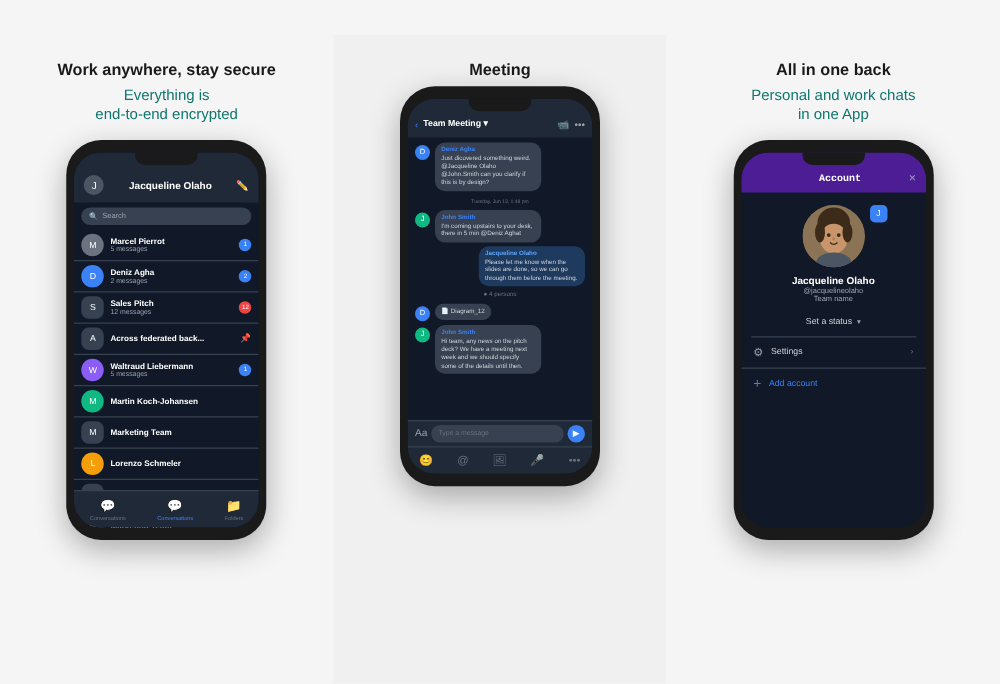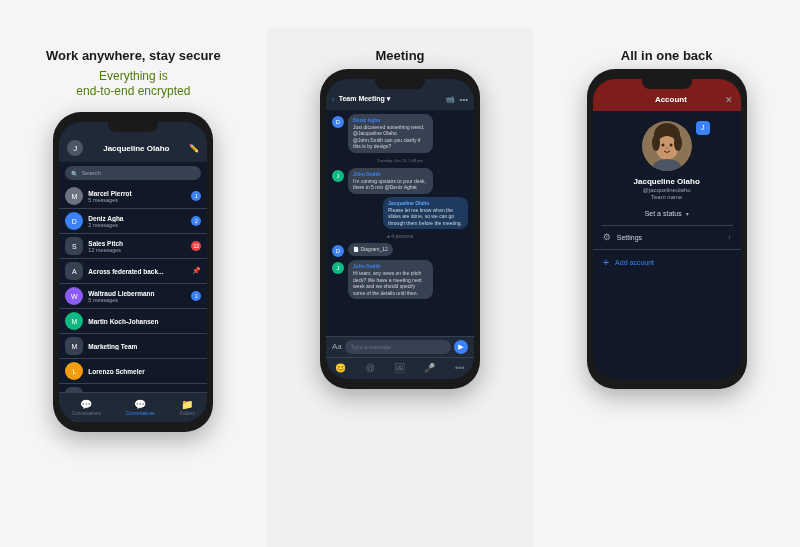--- a/index.html
+++ b/index.html
@@ -41,21 +41,21 @@
       font-size: 13px;
       font-weight: 600;
       color: #1a1a1a;
       text-align: center;
       margin-bottom: 4px;
       line-height: 1.3;
     }
 
     .panel-subtitle {
       font-size: 12px;
-      color: #4d7c0f;
+      color: #0f766e;
       text-align: center;
       margin-bottom: 12px;
       line-height: 1.3;
     }
 
     
     .phone {
       width: 160px;
       height: 320px;
       background: #1a1a1a;
@@ -347,25 +347,26 @@
       justify-content: space-around;
       border-top: 0.5px solid #374151;
     }
     .p2-bot-icon {
       font-size: 9px;
       color: #6B7280;
     }
 
     
     .p3-header {
-      background: #7f1d1d;
+      background: #4c1d95;
       padding: 16px 8px 6px;
       display: flex;
-      align-items: flex-start;
+      align-items: center;
       justify-content: space-between;
+      font-family: Liberation Mono, monospace;
     }
     .p3-header-title {
       font-size: 8px;
       font-weight: 700;
       color: #fff;
     }
     .p3-close {
       font-size: 9px;
       color: #9CA3AF;
     }
@@ -684,20 +685,21 @@
           <span class="p2-bot-icon">🖼</span>
           <span class="p2-bot-icon">🎤</span>
           <span class="p2-bot-icon">•••</span>
         </div>
       </div>
     </div>
   </div>
 
   <div class="panel">
     <div class="panel-title">All in one back</div>
+    <div class="panel-subtitle">Personal and work chats<br>in one App</div>
 
     <div class="phone">
       <div class="phone-notch"></div>
       <div class="phone-screen">
 
         <div class="p3-header">
           <div style="width:16px;"></div>
           <div class="p3-header-title">Account</div>
           <div class="p3-close">✕</div>
         </div>

